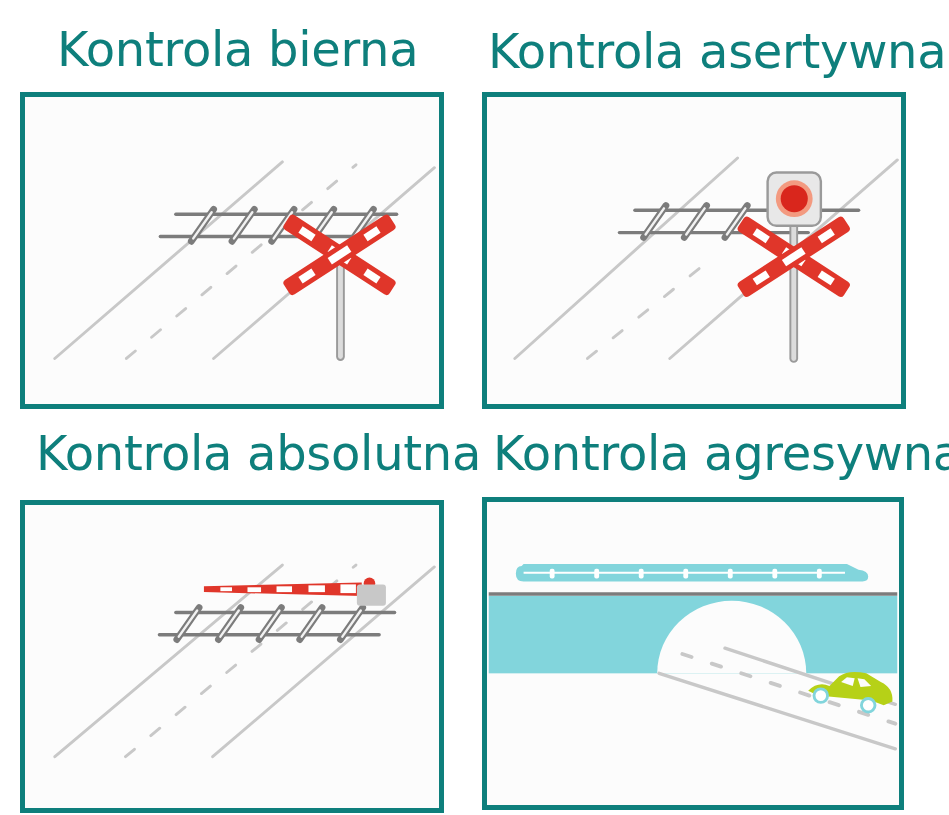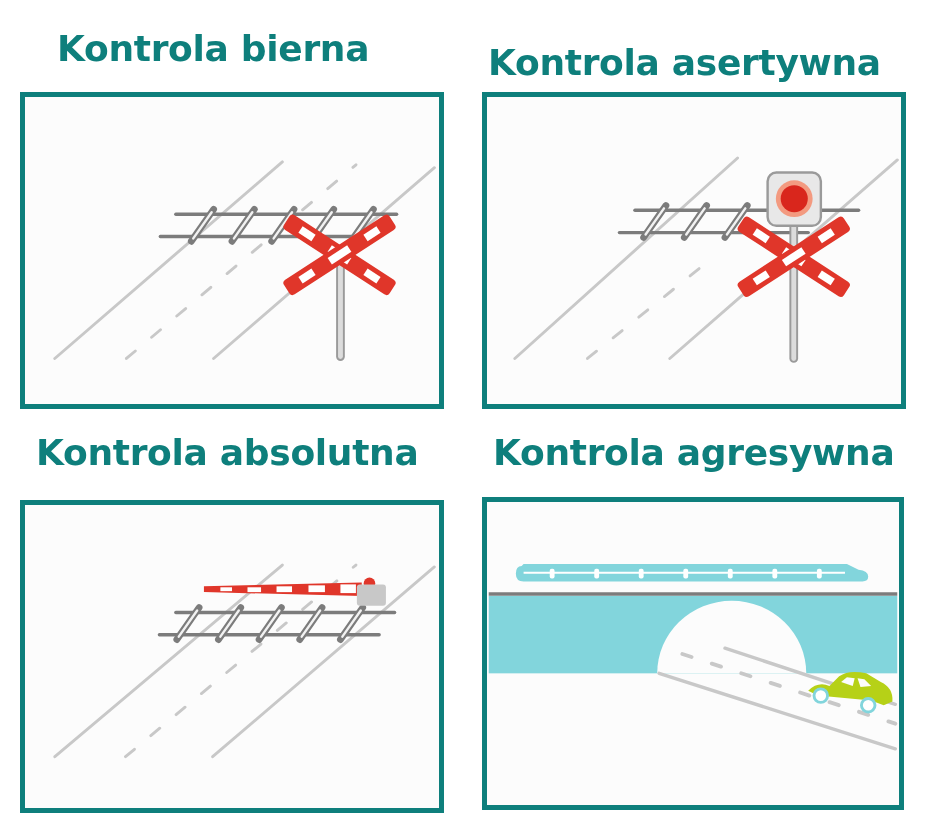--- a/index.html
+++ b/index.html
@@ -1,19 +1,19 @@
 <!DOCTYPE html>
 <html><head>
 <meta charset="utf-8">
 <style>
   html, body { margin: 0; padding: 0; background: #ffffff; }
   body { width: 949px; height: 815px; position: relative; overflow: hidden;
          font-family: "DejaVu Sans", "Liberation Sans", sans-serif; }
-  .title { position: absolute; font-weight: bold; color: #0e7f7c;
-           font-size: 36px; line-height: 46px; white-space: nowrap;
+  .title { position: absolute; font-weight: normal; color: #0e7f7c;
+           font-size: 48px; line-height: 46px; white-space: nowrap;
            letter-spacing: -0.3px; }
   .frame { position: absolute; box-sizing: border-box; border: 5px solid #0e7f7c;
            background: #fcfcfc; overflow: hidden; }
   .frame svg { position: absolute; left: 0; top: 0; width: 100%; height: 100%; }
 </style>
 </head>
 <body>
 
 <div class="title" style="left:57px; top:26px;">Kontrola bierna</div>
 <div class="frame" style="left:20px; top:92px; width:424px; height:317px;">
@@ -57,21 +57,21 @@
       <g transform="rotate(-33)">
           <rect x="-65" y="-9" width="130" height="18" rx="4" fill="#e0362a"></rect>
         <rect x="-48" y="-4" width="16" height="8" fill="#fff"></rect>
           <rect x="-12" y="-4" width="24" height="8" fill="#fff"></rect>
           <rect x="32" y="-4" width="16" height="8" fill="#fff"></rect>
         </g>
     </g>
   </svg>
 </div>
 
-<div class="title" style="left:488px; top:28px;margin-top:12px;">Kontrola asertywna</div>
+<div class="title" style="left:488px; top:28px;">Kontrola asertywna</div>
 <div class="frame" style="left:482px; top:92px; width:424px; height:317px;">
   <svg viewBox="0 0 424 317">
     <g stroke="#c8c8c8" stroke-width="3" stroke-linecap="round" fill="none">
       <line x1="27" y1="270" x2="257" y2="63"></line>
       <line x1="187" y1="270" x2="422" y2="65"></line>
       <line x1="102" y1="270" x2="220" y2="175" stroke-dasharray="12 22"></line>
     </g>
     <g>
       <g stroke="#7c7c7c" stroke-width="3.5" stroke-linecap="round">
         <line x1="151" y1="117" x2="382" y2="117"></line>

